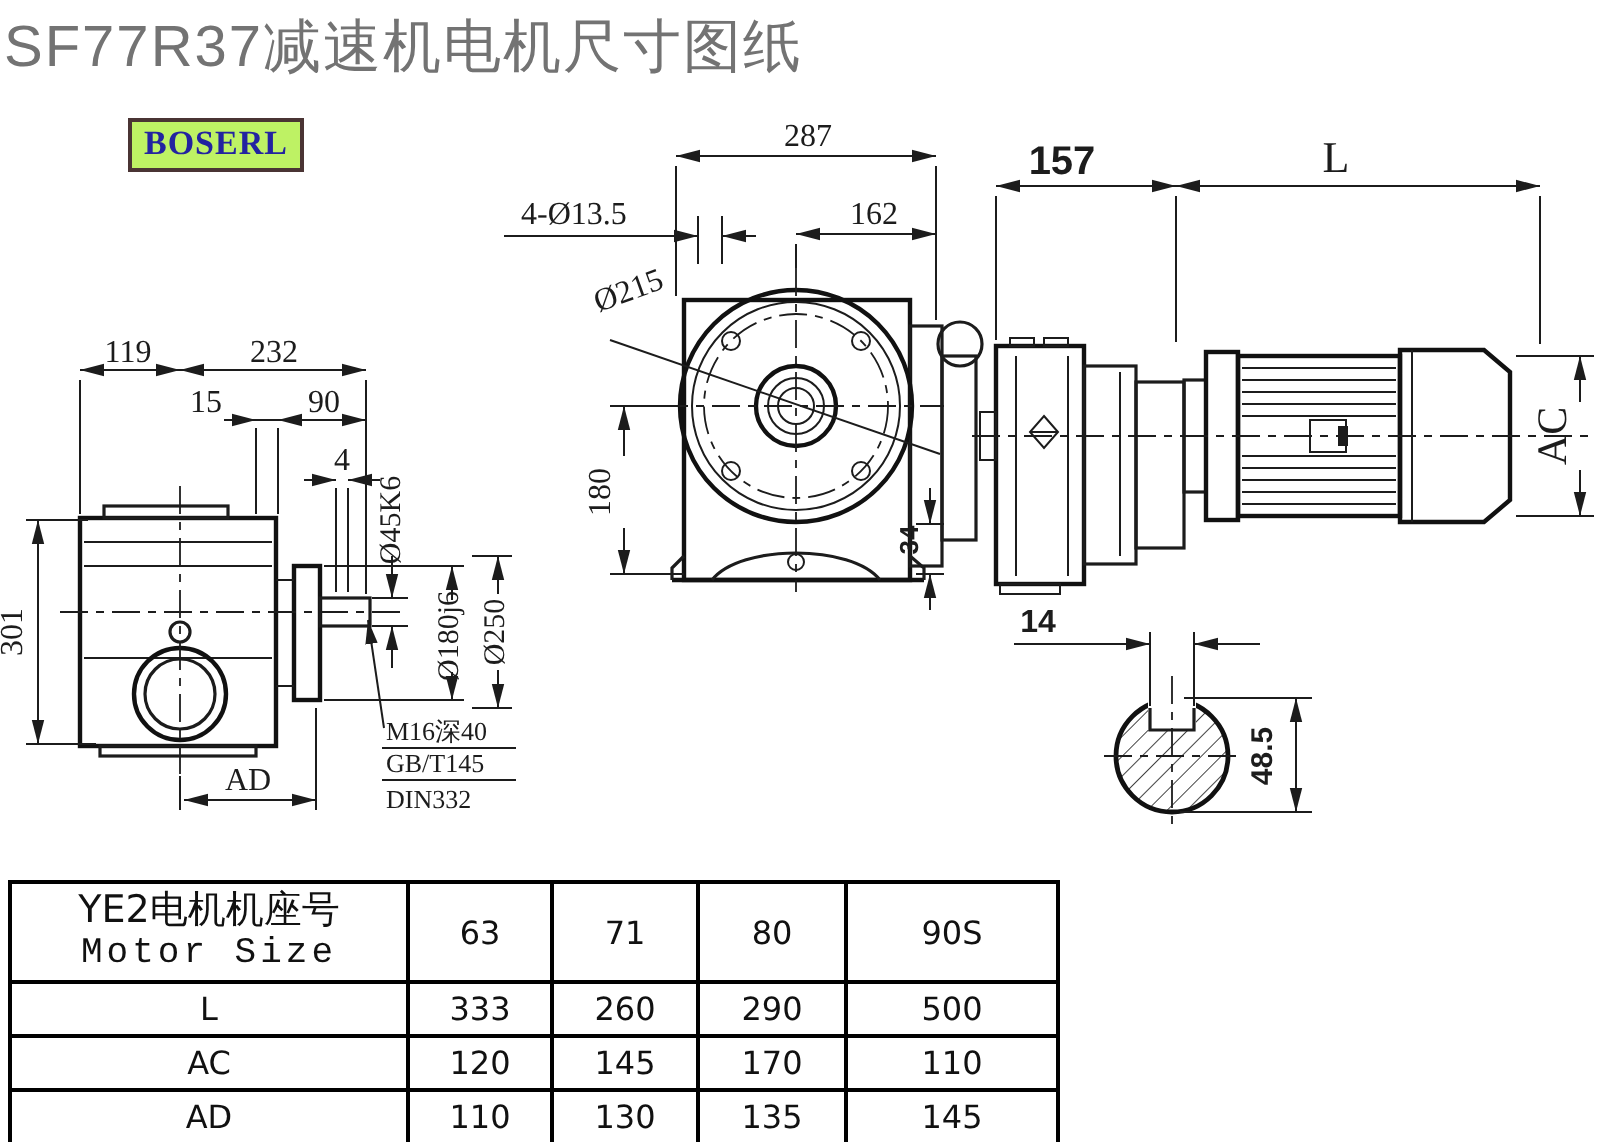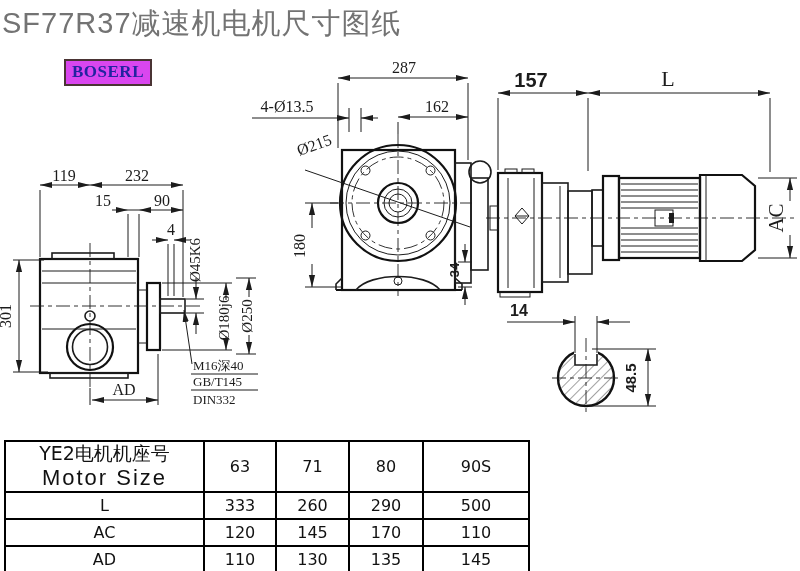--- a/index.html
+++ b/index.html
@@ -1,40 +1,40 @@
 <!DOCTYPE html>
 <html><head>
 <meta charset="utf-8">
 <style>
   html,body{margin:0;padding:0;}
   body{width:800px;height:571px;background:#ffffff;position:relative;overflow:hidden;
        font-family:"Liberation Sans",sans-serif;color:#000;}
   .title{position:absolute;left:2px;top:4px;font-size:29px;font-weight:normal;
          letter-spacing:1px;font-family:"Liberation Sans",sans-serif;color:#737373;white-space:nowrap;}
-  .logo{position:absolute;left:64px;top:59px;border:2px solid #4a3434;background:#d946ef;
+  .logo{position:absolute;left:64px;top:59px;border:2px solid #4a3434;background:#bef264;
         padding:1px 6px 2px 6px;font-family:"Liberation Serif",serif;font-weight:bold;
         font-size:17px;color:#2323a0;letter-spacing:.5px;}
   svg{position:absolute;left:0;top:38px;}
   svg text{fill:#1c1c1c;}
   .dt{font-family:"Liberation Serif",serif;font-size:15px;text-anchor:middle;}
   .dt2{font-family:"Liberation Serif",serif;font-size:16px;text-anchor:middle;}
   .dtn{font-family:"Liberation Serif",serif;font-size:13px;text-anchor:start;}
   .db{font-family:"Liberation Sans",sans-serif;font-weight:bold;font-size:20px;text-anchor:middle;}
   .db2{font-family:"Liberation Sans",sans-serif;font-weight:bold;font-size:16px;text-anchor:middle;}
   .db3{font-family:"Liberation Sans",sans-serif;font-weight:bold;font-size:13px;text-anchor:middle;}
   .ln{stroke:#1c1c1c;stroke-width:1;fill:none;}
   .lm{stroke:#1c1c1c;stroke-width:1.6;fill:none;}
   .lk{stroke:#111;stroke-width:2.2;fill:none;}
   .cl{stroke:#1c1c1c;stroke-width:.9;fill:none;stroke-dasharray:14 4 4 4;}
   
   .tbl{position:absolute;left:4px;top:440px;border-collapse:collapse;table-layout:fixed;}
   .tbl td{border:2px solid #000;text-align:center;vertical-align:middle;padding:0;
           font-family:"DejaVu Sans",sans-serif;font-size:16px;color:#111;}
   .tbl .hc{font-size:19px;line-height:1.2;}
-  .tbl .hc .en{font-family:Liberation Sans, sans-serif;font-size:22px;letter-spacing:2px;}
+  .tbl .hc .en{font-family:Liberation Mono, monospace;font-size:18px;letter-spacing:2px;}
   .r1 td{height:48px;}
   .rr td{height:25px;}
 </style>
 </head>
 <body>
 
 <div class="title">SF77R37减速机电机尺寸图纸</div>
 <div class="logo">BOSERL</div>
 
 <svg width="800" height="390" viewBox="0 0 800 390">

